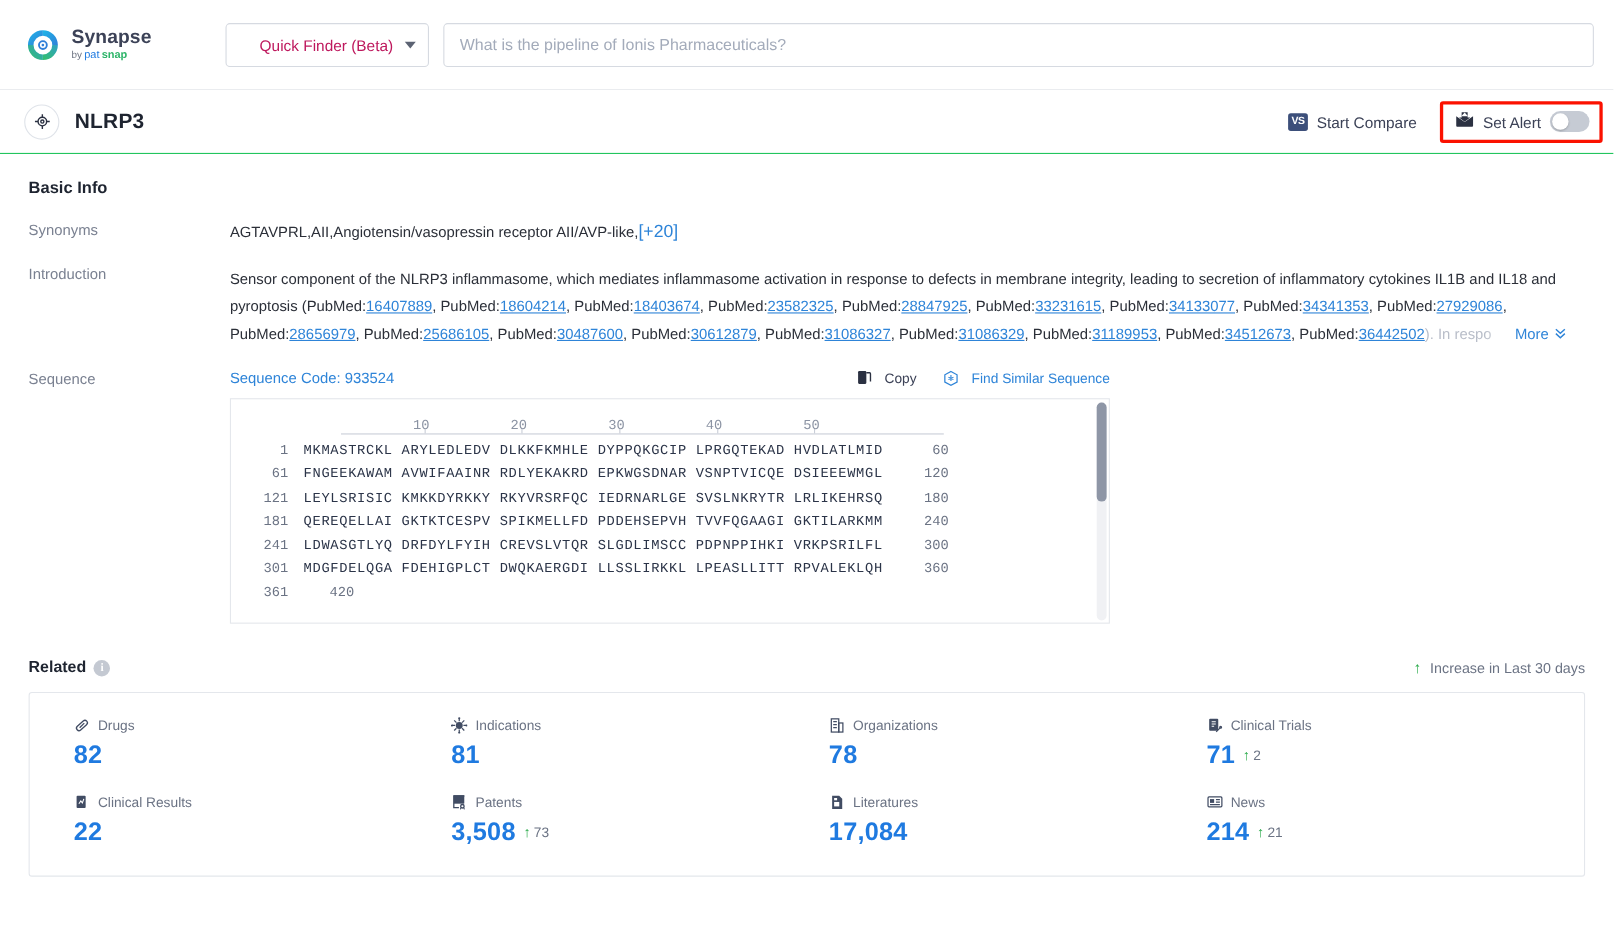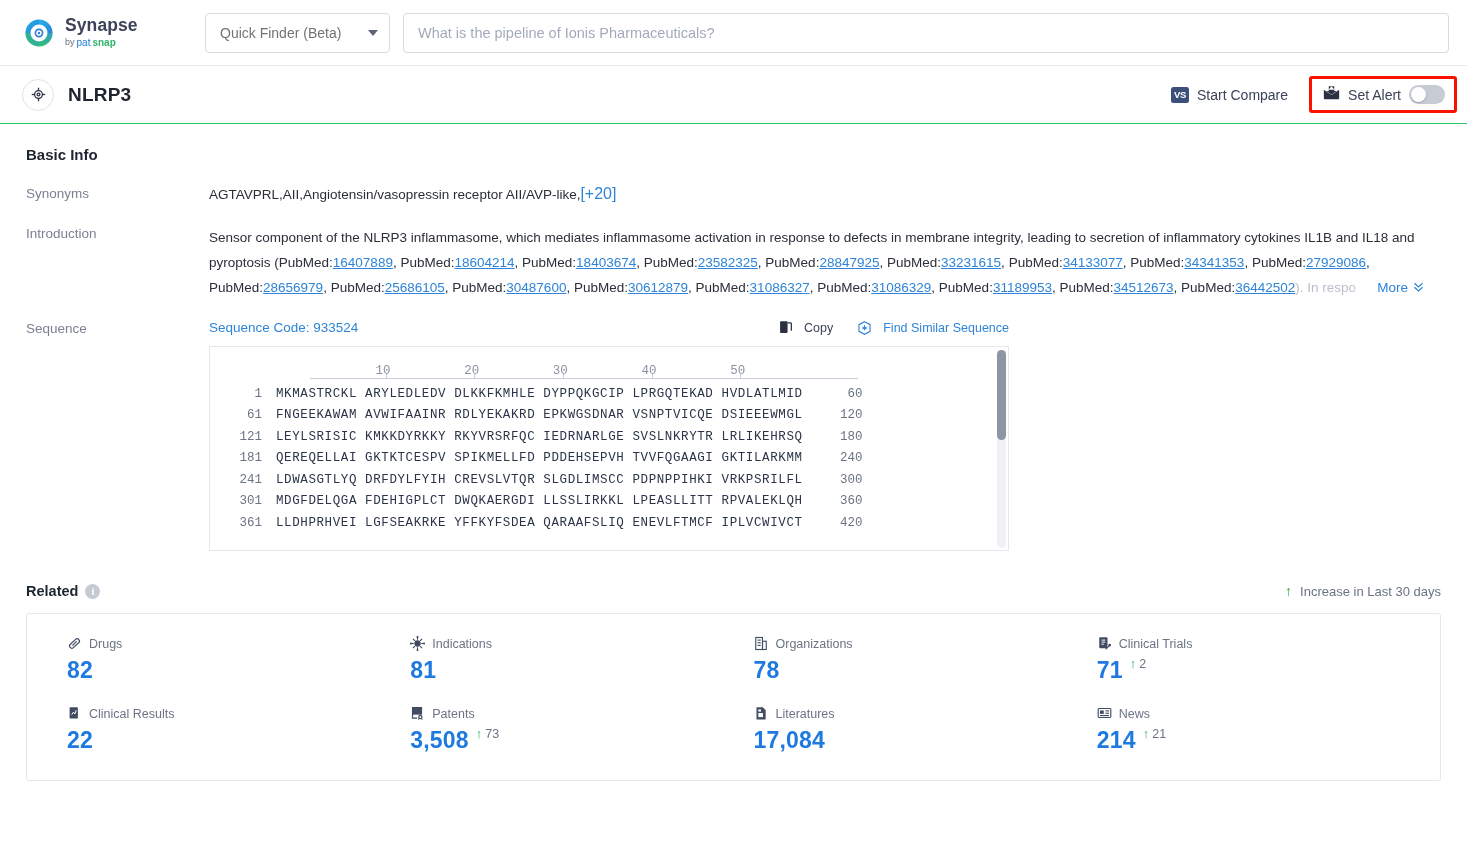--- a/index.html
+++ b/index.html
@@ -11,21 +11,21 @@
   }
   .page {
     width: 1467px; height: 853px;
     position: relative;
     background: #fff;
     overflow: hidden;
   }
 
   
   .topbar {
-    height: 66px;
+    height: 82px;
     border-bottom: 1px solid #e8eaee;
     display: flex;
     align-items: center;
     padding: 0 18px 0 22px;
     background: #fff;
   }
   .logo-wrap { display: flex; align-items: center; gap: 9px; width: 155px; }
   .logo-mark { width: 34px; height: 34px; flex: 0 0 34px; }
   .logo-text { display: flex; flex-direction: column; line-height: 1; }
   .logo-title {
@@ -35,22 +35,22 @@
   .logo-sub { font-size: 9.5px; display: flex; align-items: center; gap: 2px; margin-top: 3px; }
   .logo-sub .by { color: #6b7280; font-size: 9px; }
   .logo-sub .pats { color: #1f7ae0; font-weight: 400; font-size: 10px; }
   .logo-sub .snap { color: #2fb56a; font-weight: 700; font-size: 10px; }
 
   .finder {
     margin-left: 28px;
     width: 185px; height: 40px;
     border: 1px solid #d6dae1; border-radius: 4px;
     display: flex; align-items: center; justify-content: space-between;
-    padding: 0 11px 0 14px;
-    font-size: 14px; color: #737373;
+    padding: 0 11px 0 30px;
+    font-size: 14px; color: #be185d;
     background: #fff; cursor: pointer;
   }
   .caret {
     width: 0; height: 0;
     border-left: 5.5px solid transparent;
     border-right: 5.5px solid transparent;
     border-top: 6px solid #5c6373;
   }
   .searchbox {
     margin-left: 13px;
@@ -249,21 +249,21 @@
   }
   .stat-grid {
     display: grid;
     grid-template-columns: repeat(4, 1fr);
     row-gap: 22px;
     padding-left: 40px;
   }
   .stat { display: flex; flex-direction: column; }
   .stat-head { display: flex; align-items: center; gap: 7px; }
   .stat-label { font-size: 12.5px; color: #6b7384; }
-  .stat-valrow { display: flex; align-items: flex-start; gap: 7px; margin-top: 6px; }
+  .stat-valrow { display: flex; align-items: center; gap: 7px; margin-top: 6px; }
   .stat-value {
     font-size: 23px; font-weight: 700; color: #1f7ae0;
     letter-spacing: .2px; cursor: pointer;
   }
   .stat-delta { display: flex; align-items: baseline; gap: 3px; }
   .stat-delta .arr { color: #2bab4b; font-size: 13px; font-weight: 700; line-height: 1; }
   .stat-delta .num { color: #6b7384; font-size: 12.5px; }
   .ico { display: inline-flex; width: 15px; height: 15px; color: #414c63; }
 </style>
 </head>
@@ -447,21 +447,20 @@
                   <div class="seq-letters">LDWASGTLYQ DRFDYLFYIH CREVSLVTQR SLGDLIMSCC PDPNPPIHKI VRKPSRILFL</div>
                   <div class="seq-end">300</div>
                 </div>
                 <div class="seq-row">
                   <div class="seq-start">301</div>
                   <div class="seq-letters">MDGFDELQGA FDEHIGPLCT DWQKAERGDI LLSSLIRKKL LPEASLLITT RPVALEKLQH</div>
                   <div class="seq-end">360</div>
                 </div>
                 <div class="seq-row">
                   <div class="seq-start">361</div>
-                  <div class="seq-letters">LLDHPRHVEI LGFSEAKRKE YFFKYFSDEA QARAAFSLIQ ENEVLFTMCF IPLVCWIVCT</div>
                   <div class="seq-end">420</div>
                 </div>
               </div>
           </div>
           <div class="seq-scroll">
             <div class="thumb"></div>
           </div>
         </div>
       </div>
     </div>

